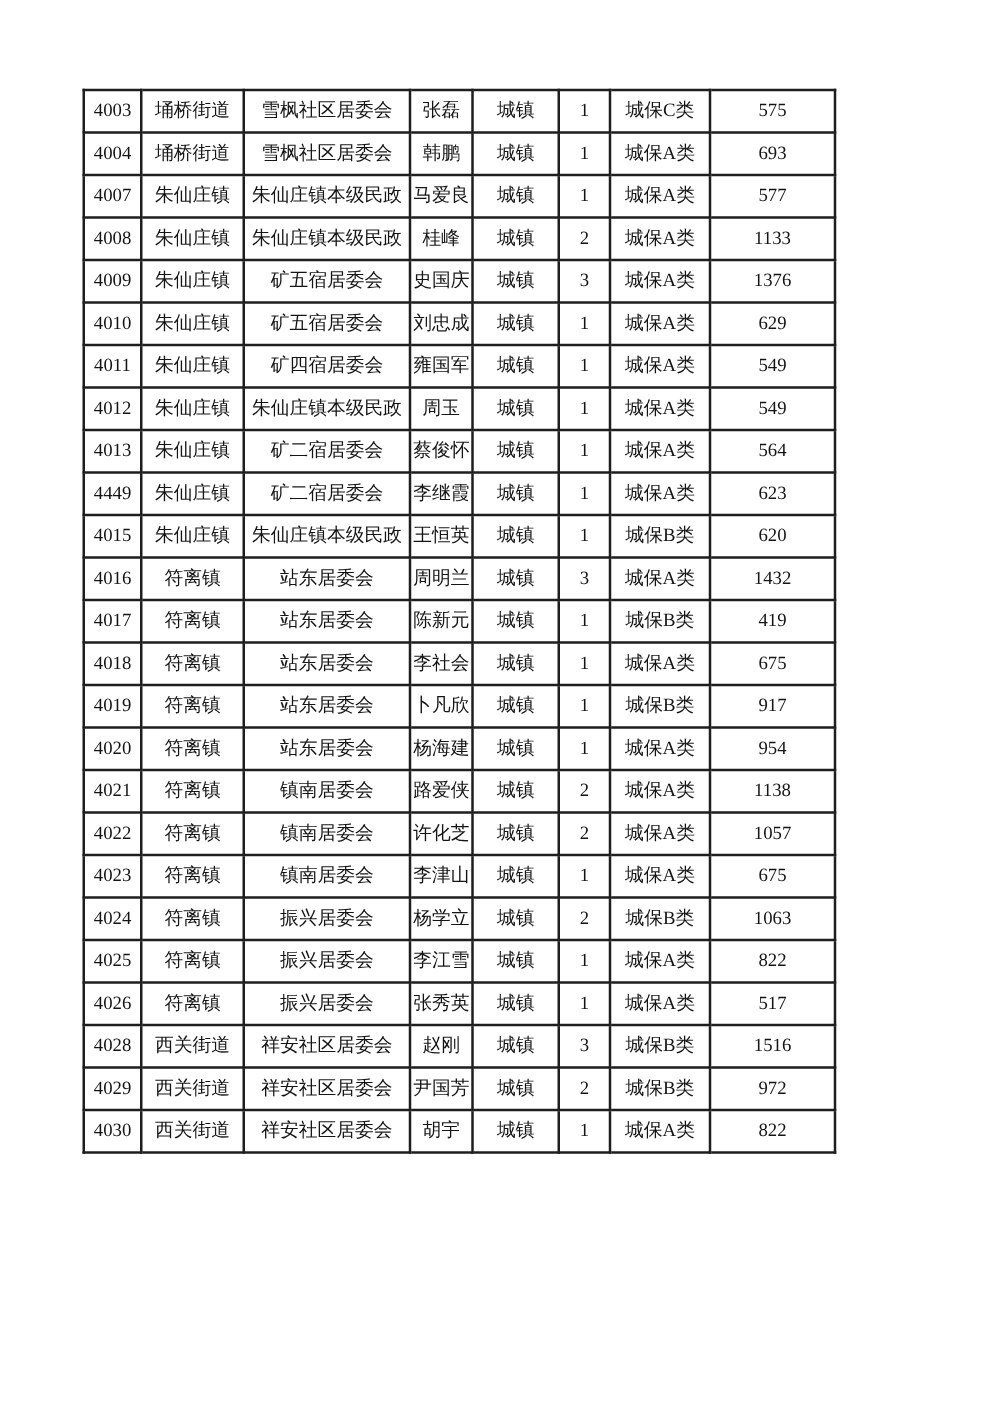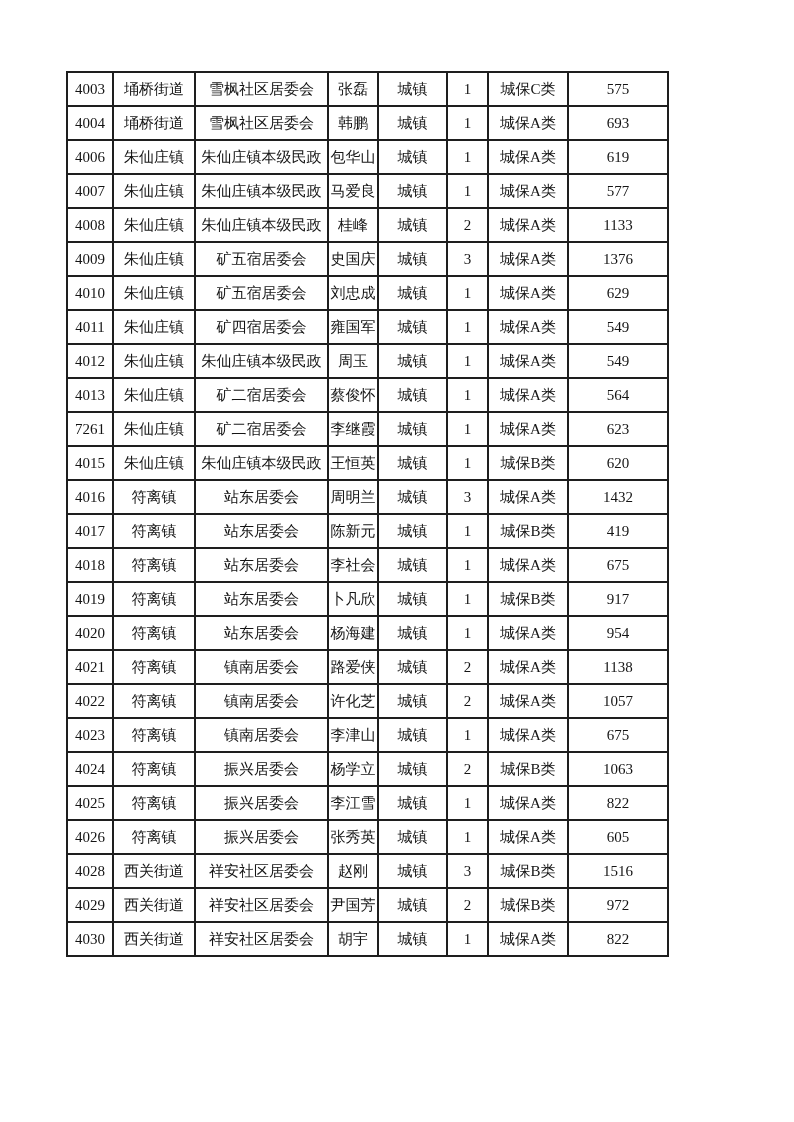--- a/index.html
+++ b/index.html
@@ -76,30 +76,20 @@
           <td>4004</td>
           <td>埇桥街道</td>
           <td>雪枫社区居委会</td>
           <td>韩鹏</td>
           <td>城镇</td>
           <td>1</td>
           <td>城保A类</td>
           <td>693</td>
         </tr>
         <tr>
-          <td>4006</td>
-          <td>朱仙庄镇</td>
-          <td>朱仙庄镇本级民政</td>
-          <td>包华山</td>
-          <td>城镇</td>
-          <td>1</td>
-          <td>城保A类</td>
-          <td>619</td>
-        </tr>
-        <tr>
           <td>4007</td>
           <td>朱仙庄镇</td>
           <td>朱仙庄镇本级民政</td>
           <td>马爱良</td>
           <td>城镇</td>
           <td>1</td>
           <td>城保A类</td>
           <td>577</td>
         </tr>
         <tr>
@@ -156,21 +146,21 @@
           <td>4013</td>
           <td>朱仙庄镇</td>
           <td>矿二宿居委会</td>
           <td>蔡俊怀</td>
           <td>城镇</td>
           <td>1</td>
           <td>城保A类</td>
           <td>564</td>
         </tr>
         <tr>
-          <td>7261</td>
+          <td>4449</td>
           <td>朱仙庄镇</td>
           <td>矿二宿居委会</td>
           <td>李继霞</td>
           <td>城镇</td>
           <td>1</td>
           <td>城保A类</td>
           <td>623</td>
         </tr>
         <tr>
           <td>4015</td>
@@ -283,21 +273,21 @@
           <td>822</td>
         </tr>
         <tr>
           <td>4026</td>
           <td>符离镇</td>
           <td>振兴居委会</td>
           <td>张秀英</td>
           <td>城镇</td>
           <td>1</td>
           <td>城保A类</td>
-          <td>605</td>
+          <td>517</td>
         </tr>
         <tr>
           <td>4028</td>
           <td>西关街道</td>
           <td>祥安社区居委会</td>
           <td>赵刚</td>
           <td>城镇</td>
           <td>3</td>
           <td>城保B类</td>
           <td>1516</td>

